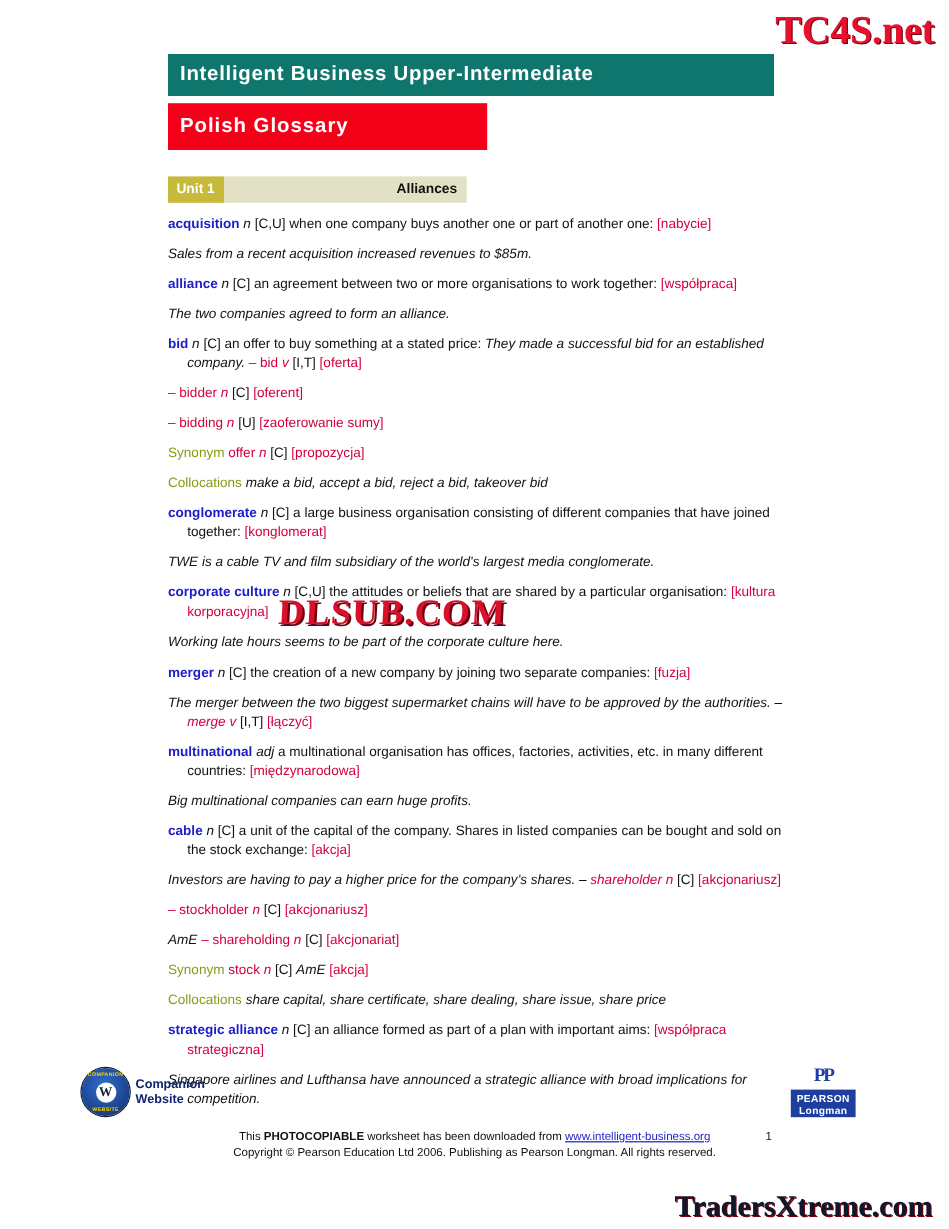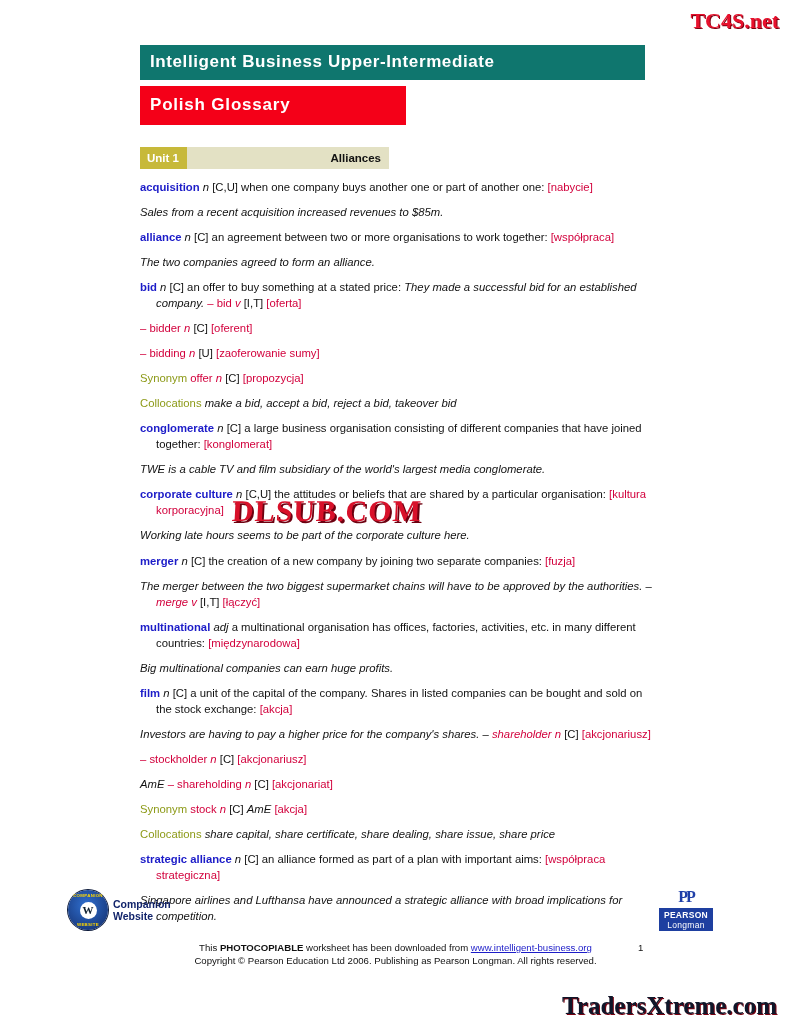--- a/index.html
+++ b/index.html
@@ -11,21 +11,21 @@
     font-family: "Liberation Sans", sans-serif;
     position: relative;
     overflow: hidden;
   }
 
   
   .wm-top {
     position: absolute;
     top: 8px; right: 12px;
     font-family: "Liberation Serif", serif;
-    font-size: 22px;
+    font-size: 33px;
     font-weight: bold;
     color: #e8112d;
     letter-spacing: 0px;
     text-shadow: 1px 1px 0 #7a0010;
     z-index: 30;
   }
   .wm-bottom {
     position: absolute;
     bottom: 4px; right: 14px;
     font-family: "Liberation Serif", serif;
@@ -199,21 +199,21 @@
   .pearson .plate {
     background: #1e3fa0;
     color: #ffffff;
     font-size: 8.5px;
     font-weight: bold;
     padding: 2px 0 1px 0;
     letter-spacing: .3px;
   }
   .pearson .plate .l2 {
     font-size: 8.5px;
-    font-weight: normal;
+    font-weight: bold;
     display: block;
   }
 
   .foot-text {
     position: absolute;
     left: 0; top: 62px;
     width: 791px;
     text-align: center;
     font-size: 9.6px;
     color: #111111;
@@ -340,21 +340,21 @@
       <p class="entry hang">
         <span class="hw">multinational</span>
         <span class="pos">adj</span>
         <span>a multinational organisation has offices, factories, activities, etc. in many different countries:</span>
         <span class="pl">[międzynarodowa]</span>
       </p>
 
       <p class="entry ex">Big multinational companies can earn huge profits.</p>
 
       <p class="entry hang">
-        <span class="hw">film</span>
+        <span class="hw">cable</span>
         <span class="pos">n</span>
         <span>[C] a unit of the capital of the company. Shares in listed companies can be bought and sold on the stock exchange:</span>
         <span class="pl">[akcja]</span>
       </p>
 
       <p class="entry hang ex2">
         <span class="ital">Investors are having to pay a higher price for the company's shares. –</span>
         <span class="red">shareholder</span>
         <span class="pos red">n</span>
         <span style="font-style:normal">[C]</span>

